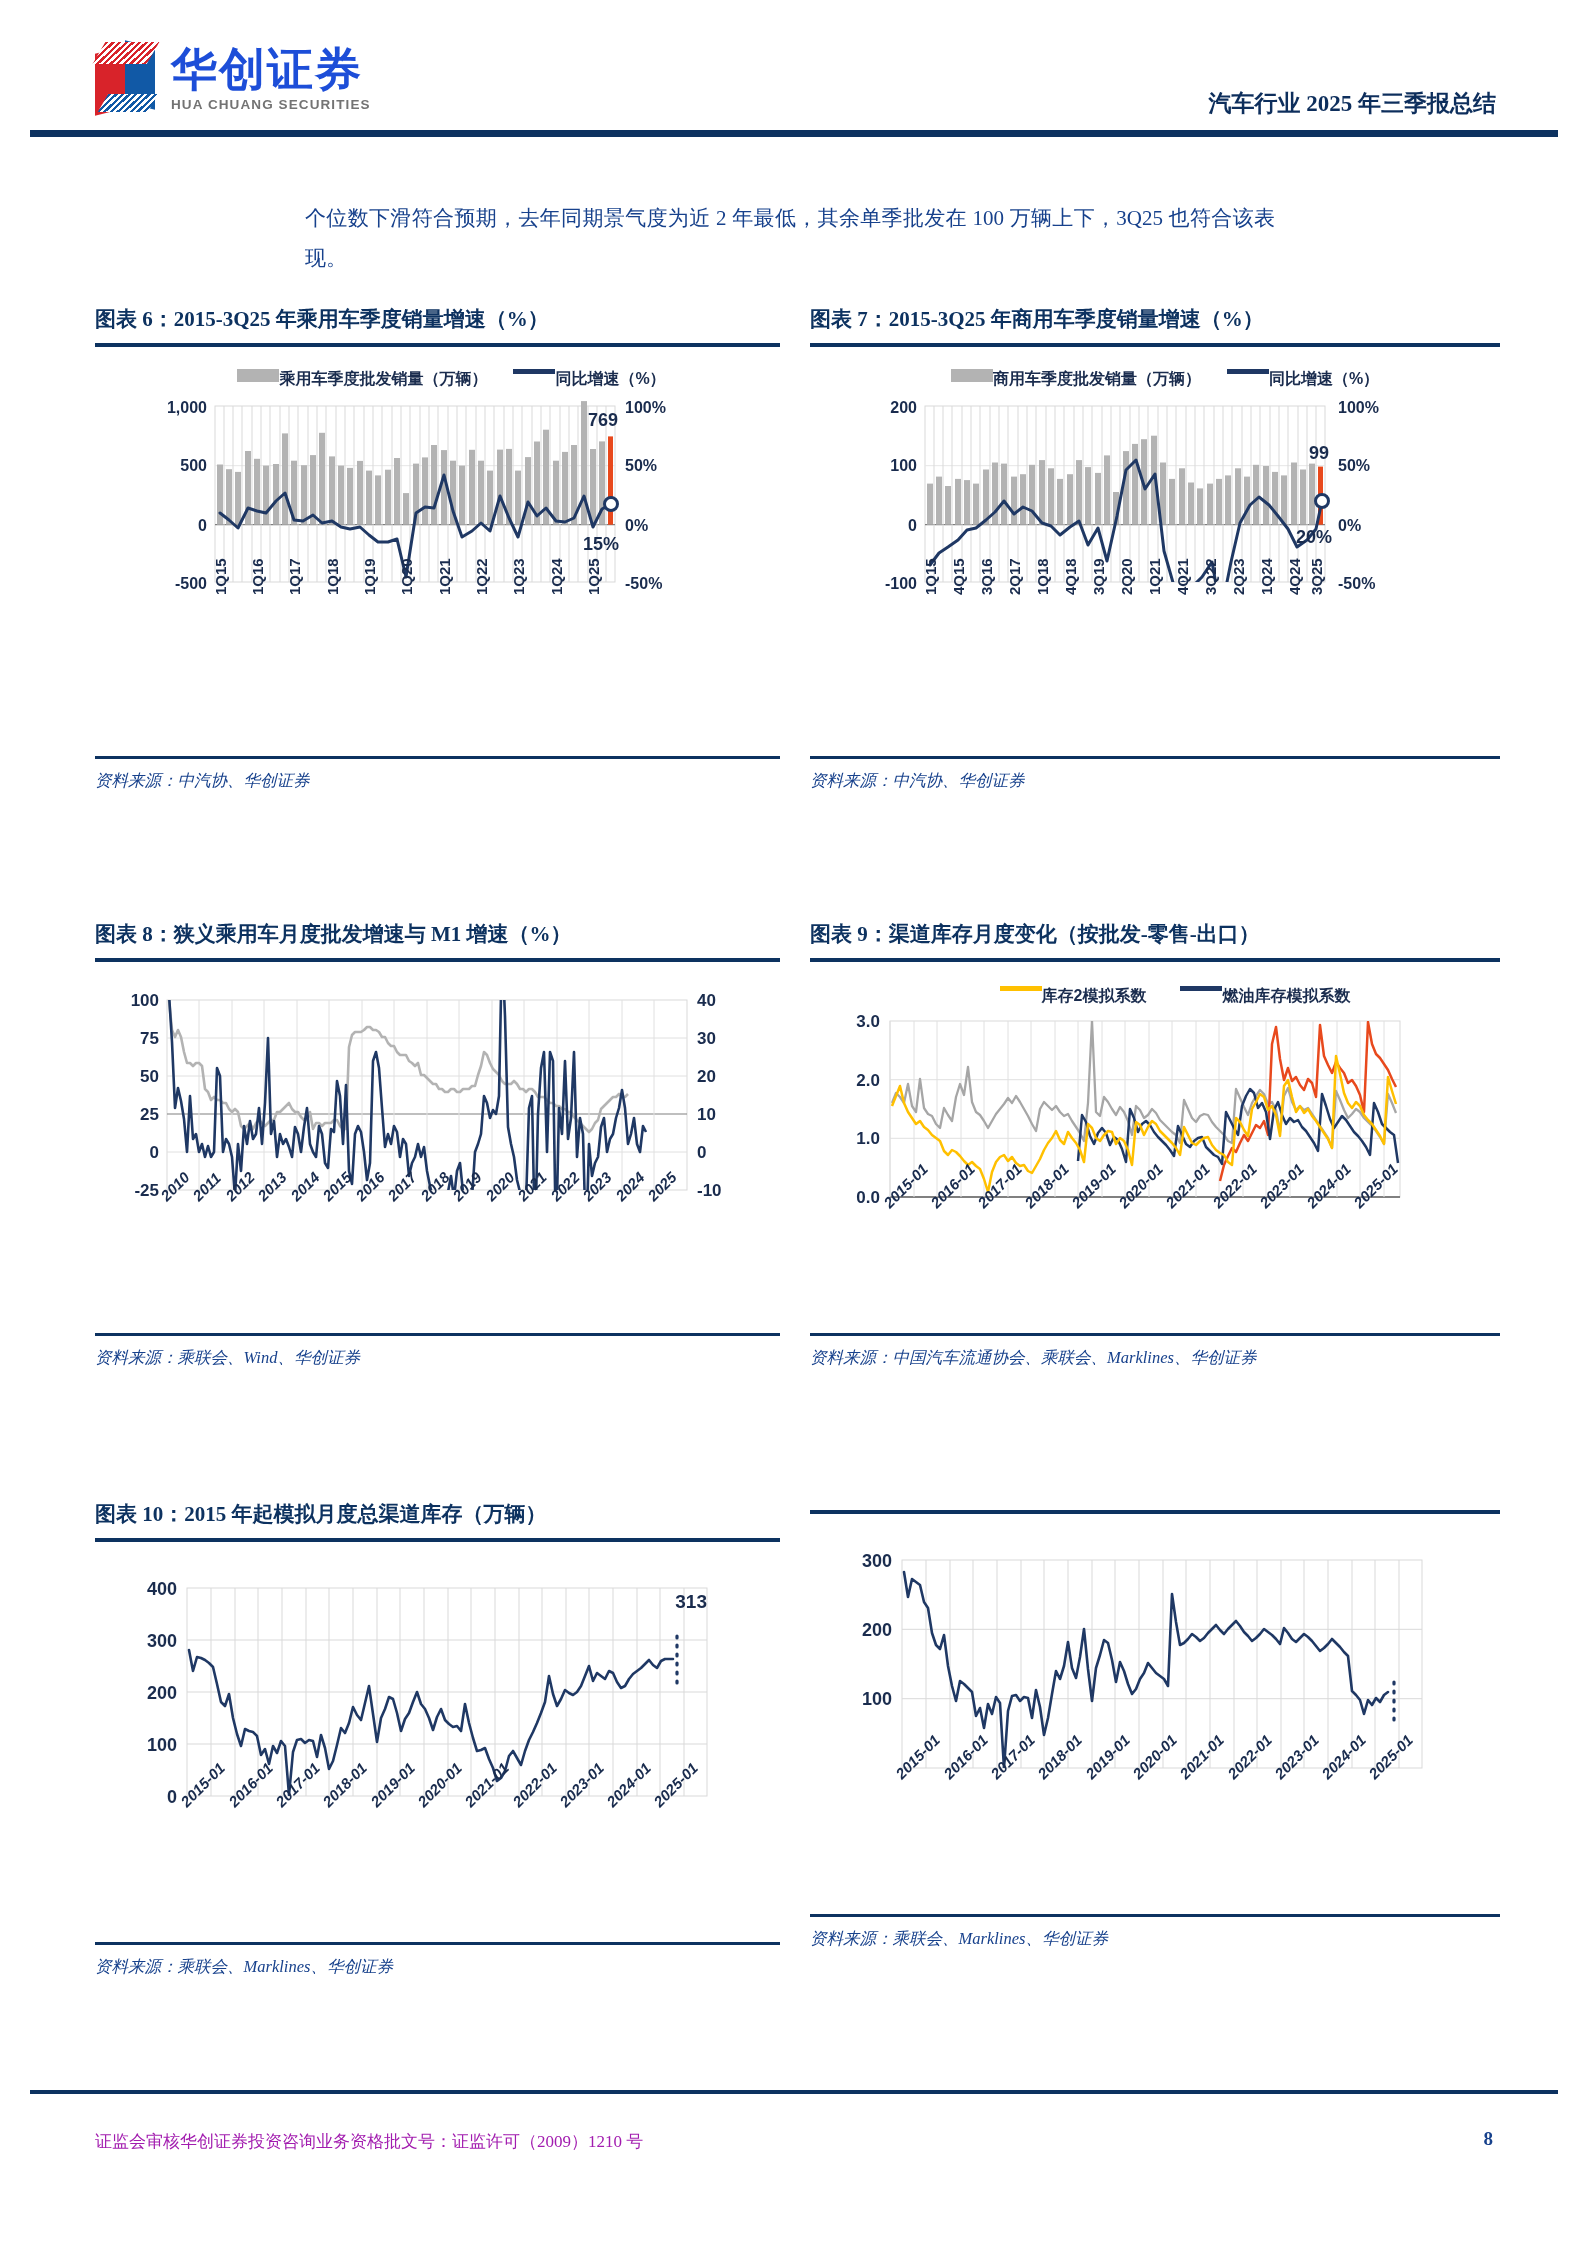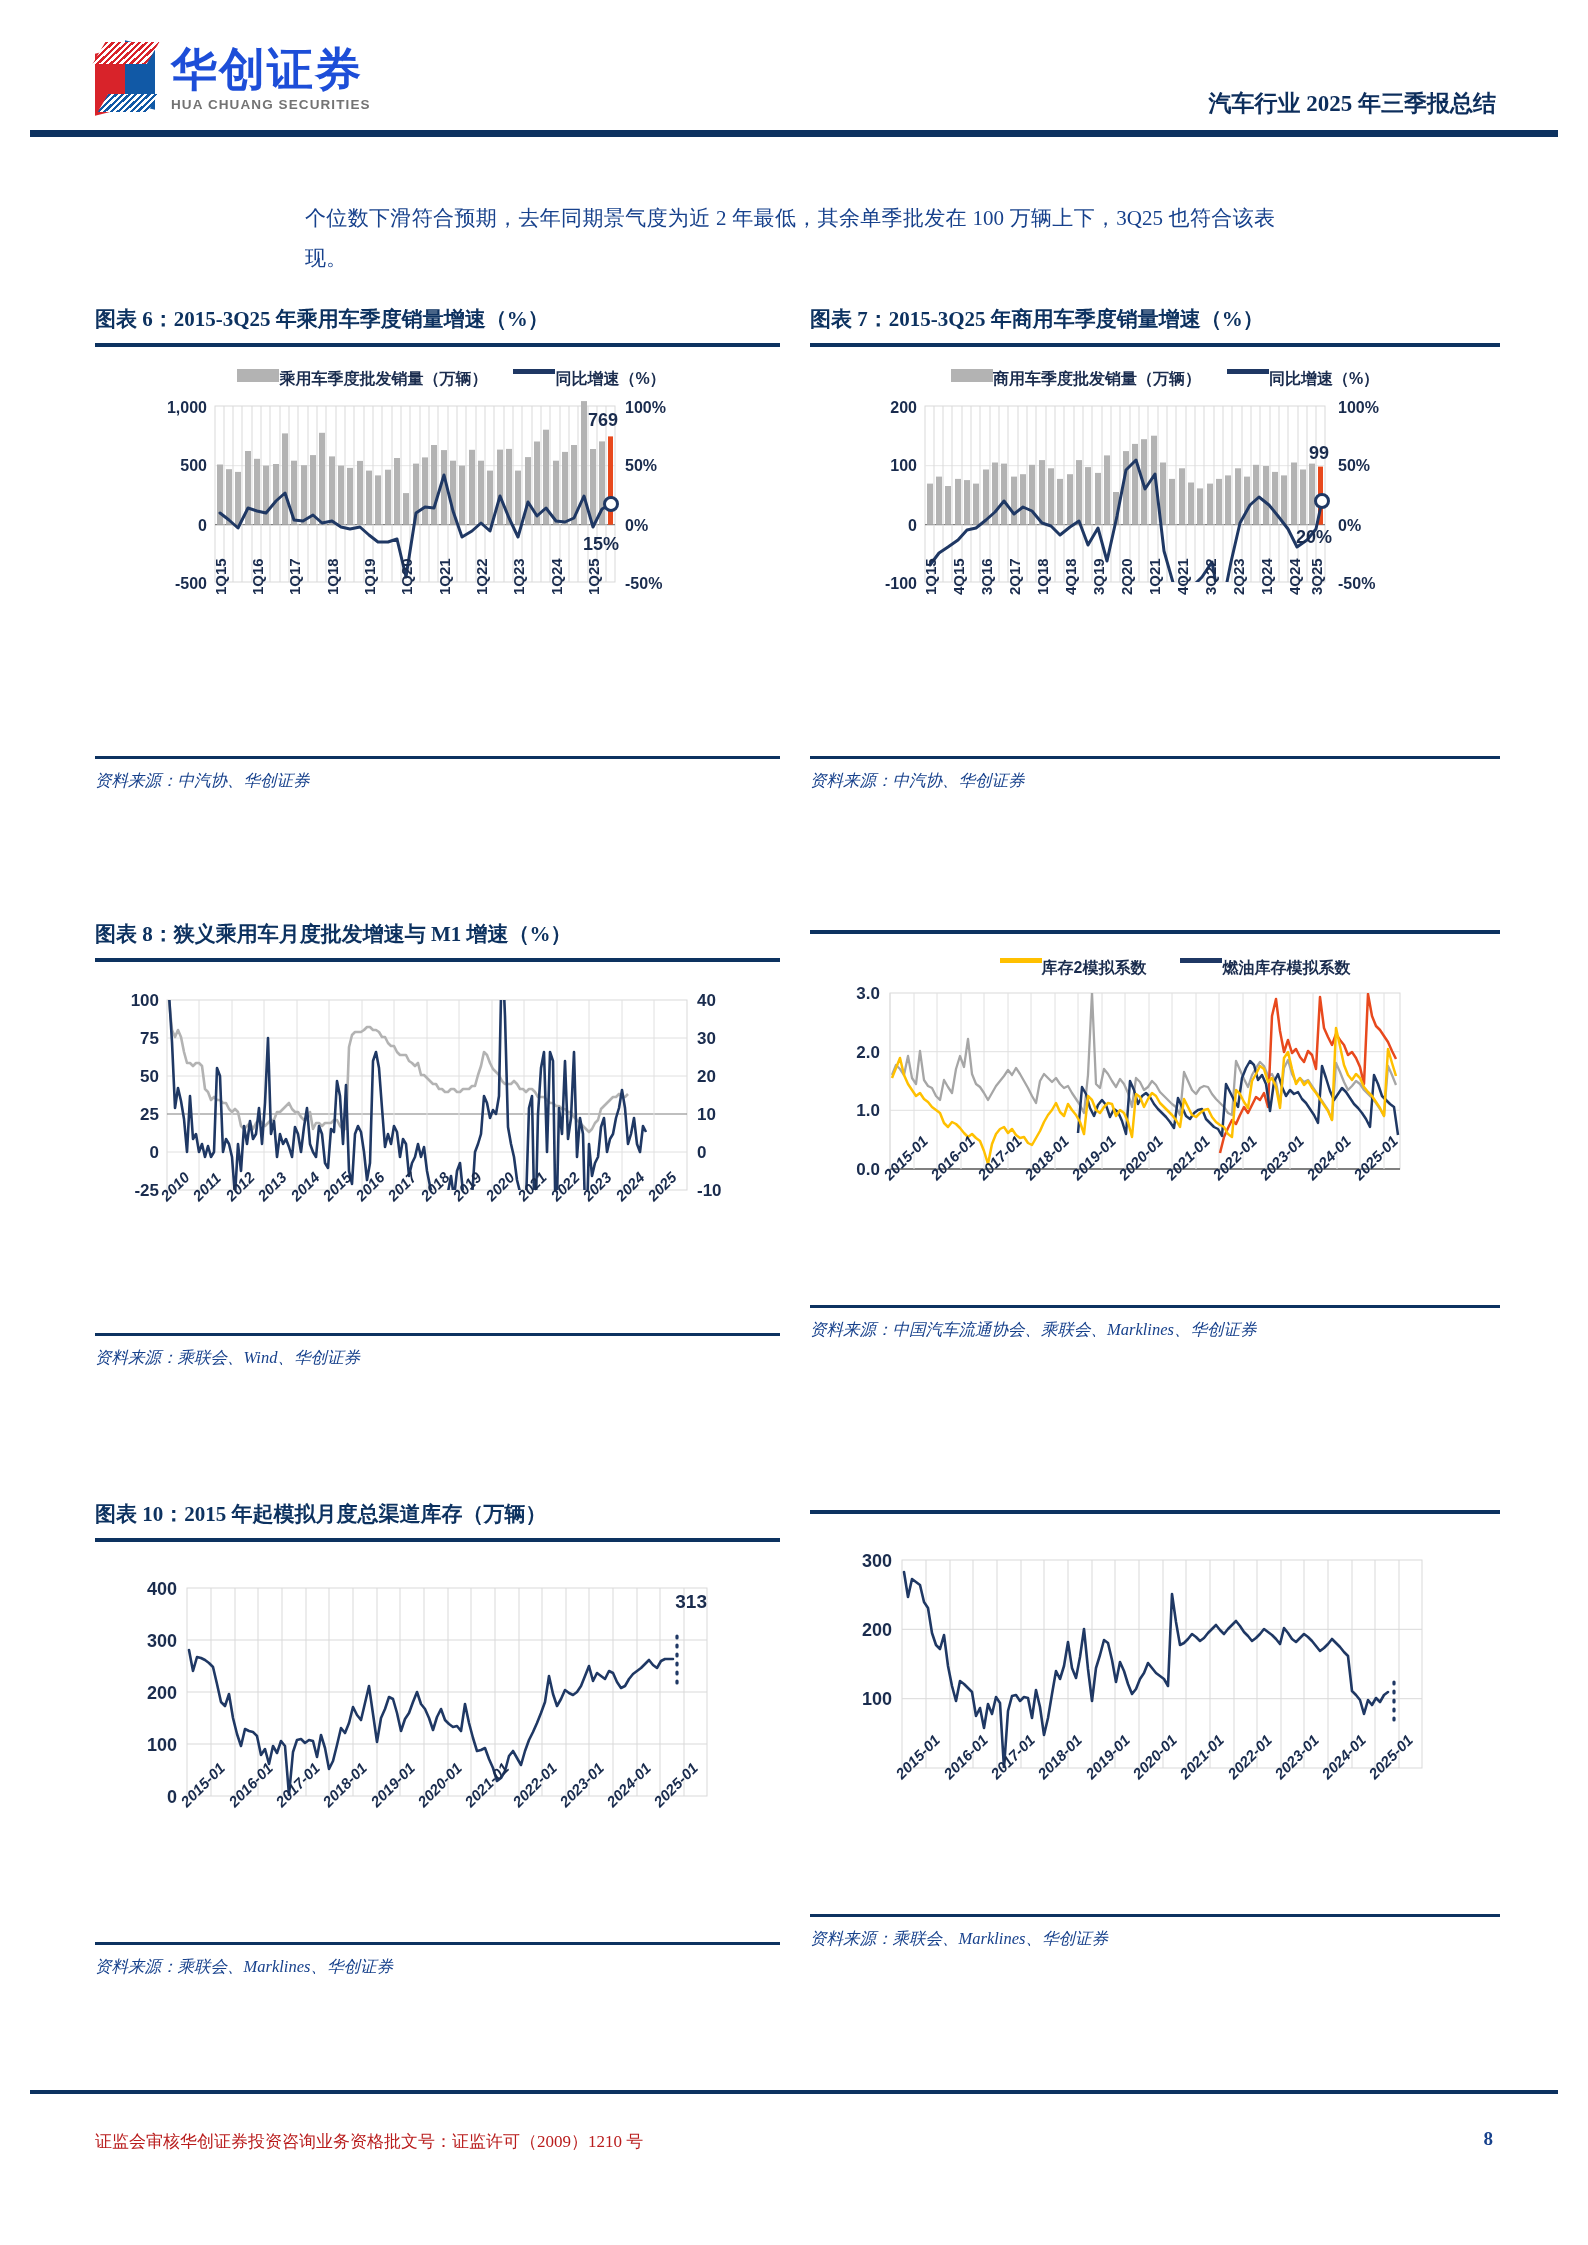--- a/index.html
+++ b/index.html
@@ -46,21 +46,21 @@
 
   .plot{position:relative;}
   .legend{display:flex;justify-content:center;align-items:center;gap:26px;
      font-family:"Liberation Sans",sans-serif;font-weight:bold;font-size:16px;color:#1a2c4e;}
   .legend .item{display:flex;align-items:flex-start;gap:0;white-space:nowrap;}
   .swatch-bar{width:42px;height:13px;background:#b3b3b3;display:inline-block;}
   .swatch-line{width:42px;height:5px;display:inline-block;}
 
   
   #footer-rule{position:absolute;left:30px;top:2090px;width:1528px;height:4px;background:#0d3260;}
-  #footer-left{position:absolute;left:95px;top:2130px;font-size:17px;color:#b91c1c;
+  #footer-left{position:absolute;left:95px;top:2130px;font-size:17px;color:#a21caf;
      font-family:"Liberation Serif",serif;}
   #footer-page{position:absolute;right:95px;top:2128px;font-size:19px;color:#17418c;
      font-family:"Liberation Serif",serif;font-weight:bold;}
   svg{display:block;}
 </style>
 </head>
 <body>
 
 <div id="header">
   <div id="logo-wrap">
@@ -454,20 +454,21 @@
         <text transform="translate(527,216) rotate(-45)">2024</text>
         <text transform="translate(559,216) rotate(-45)">2025</text>
       </g>
     </svg>
   </div>
   <div class="fig-src-rule" style="margin-top:2px;"></div>
   <div class="fig-src">资料来源：乘联会、Wind、华创证券</div>
 </div>
 
 <div class="fig" id="fig9" style="left:810px;top:920px;width:690px;">
+  <div class="fig-title">图表 9：渠道库存月度变化（按批发-零售-出口）</div>
   <div class="fig-rule"></div>
   <div class="plot" style="height:345px;margin-top:24px;">
     <div class="legend" style="padding-left:40px;gap:34px;">
       <div class="item">
         <span class="swatch-line" style="background:#ffc000;"></span>
         <span>库存2模拟系数</span>
       </div>
       <div class="item">
         <span class="swatch-line" style="background:#1f3864;"></span>
         <span>燃油库存模拟系数</span>

